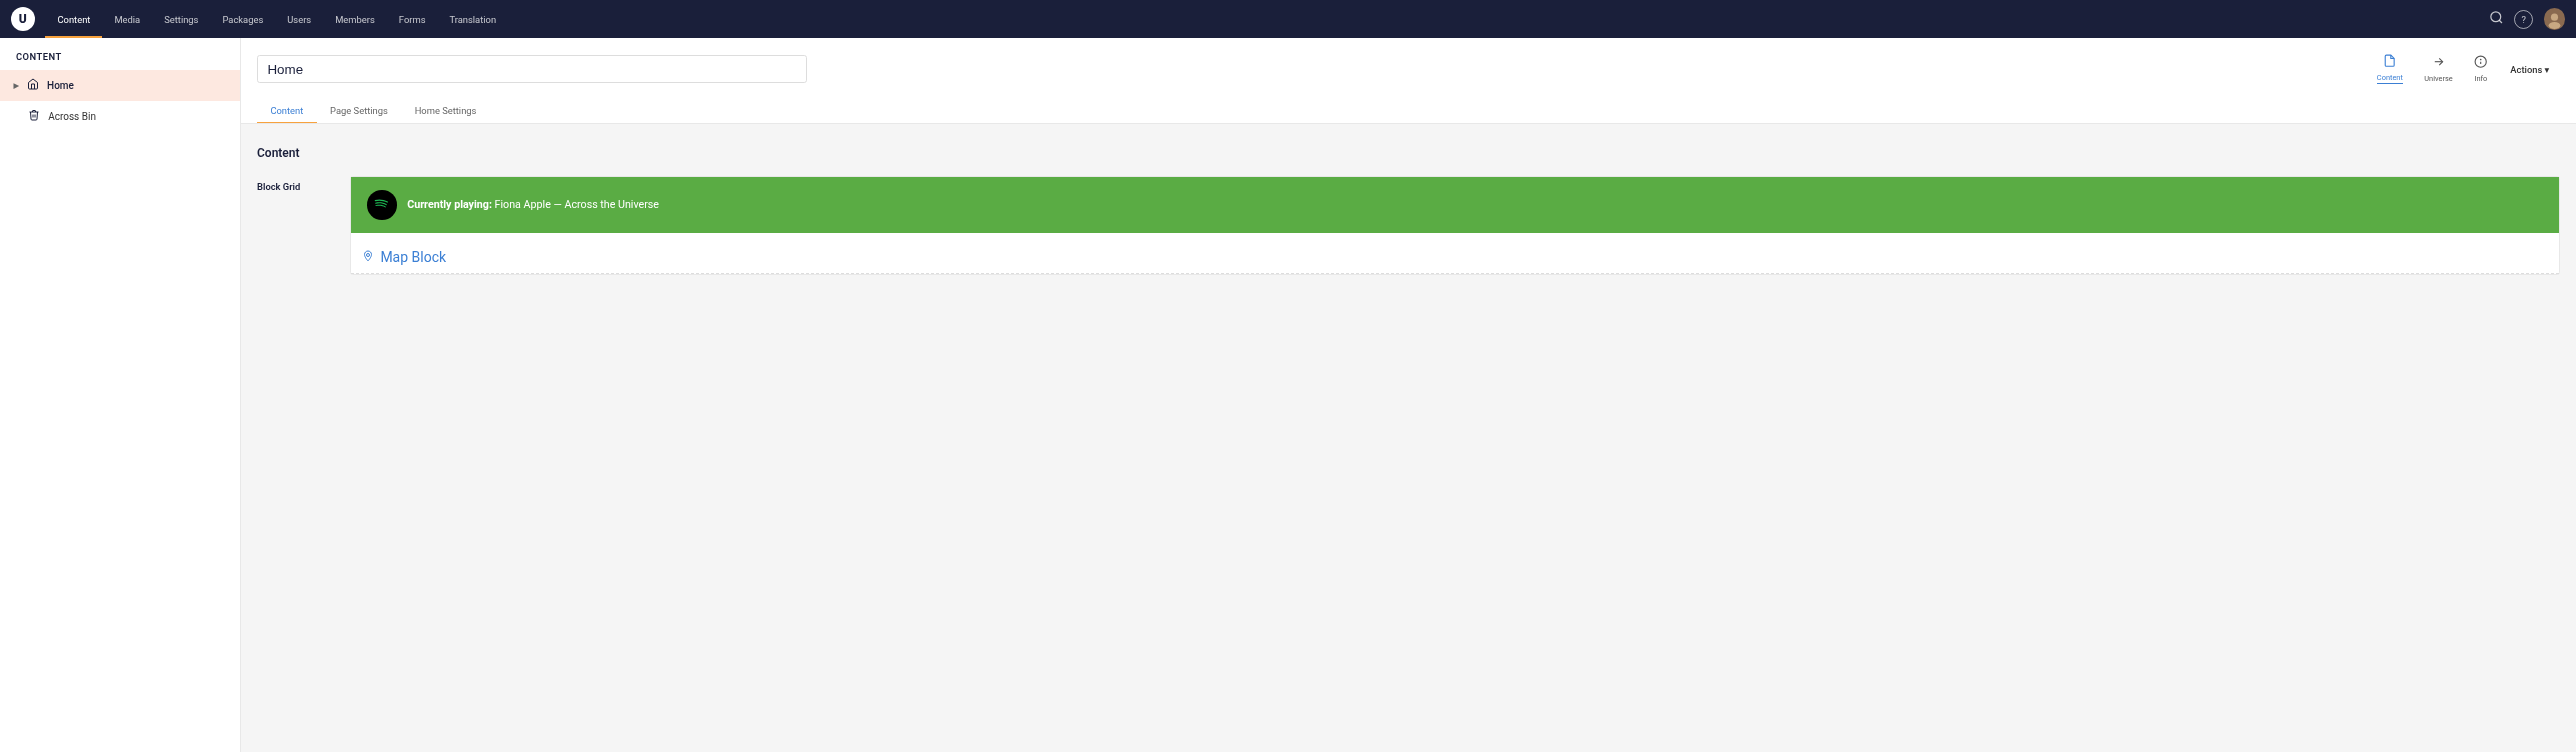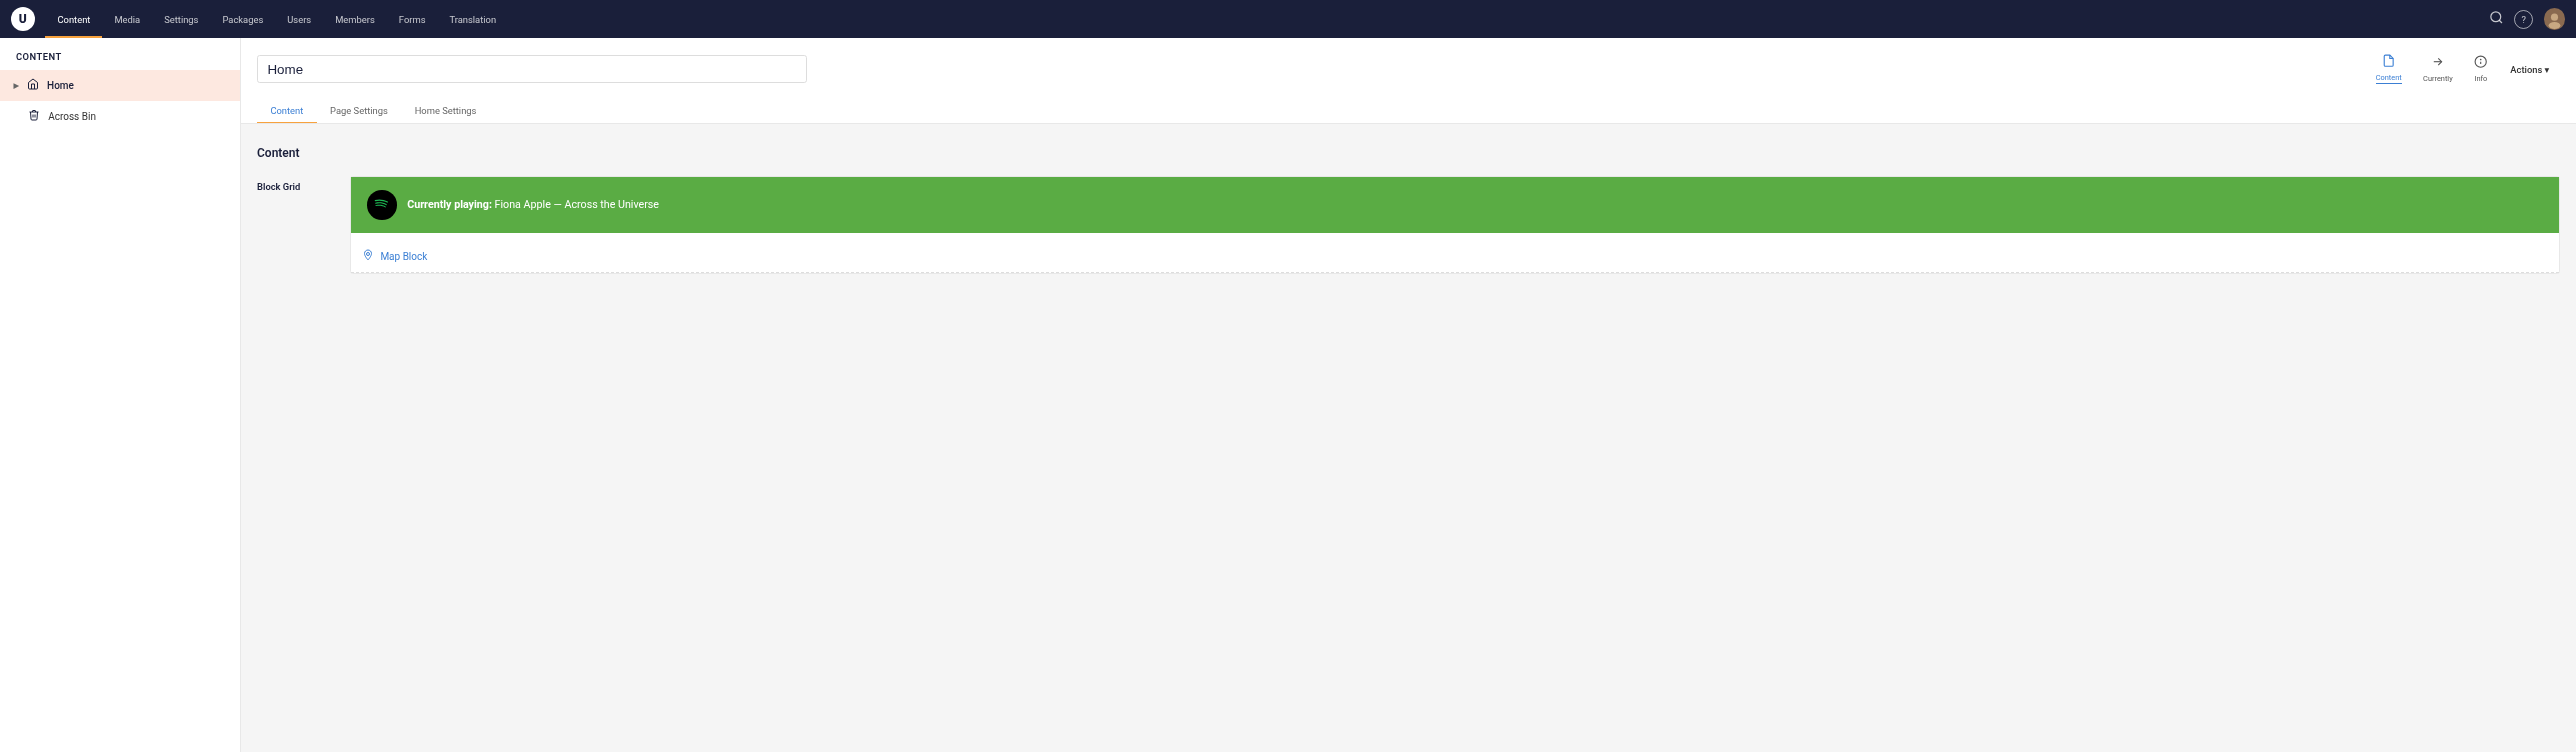--- a/index.html
+++ b/index.html
@@ -261,21 +261,21 @@
     .spotify-text strong {
       font-weight: 700;
     }
 
     
     .map-block {
       display: flex;
       align-items: center;
       gap: 6.7px;
       padding: 8px 10.7px;
-      font-size: 10px;
+      font-size: 14px;
       color: #3b7fd4;
       cursor: pointer;
       border-bottom: 0.7px dashed #ddd;
     }
     .map-icon { font-size: 12px; }
 
     
     .add-content-btn {
       border: 0.7px dashed #ccc;
       border-radius: 2.7px;
@@ -387,21 +387,21 @@
             </span>
             <span class="toolbar-label">Content</span>
           </div>
           <div class="toolbar-btn">
             <span class="toolbar-icon">
               <svg width="13.4" height="13.4" viewBox="0 0 24 24" fill="none" stroke="#555" stroke-width="2">
                 <polyline points="5 12 19 12"></polyline>
                 <polyline points="13 6 19 12 13 18"></polyline>
               </svg>
             </span>
-            <span>Currently</span>
+            <span>Universe</span>
           </div>
           <div class="toolbar-btn">
             <span class="toolbar-icon">
               <svg width="13.4" height="13.4" viewBox="0 0 24 24" fill="none" stroke="#555" stroke-width="2">
                 <circle cx="12" cy="12" r="10"></circle>
                 <line x1="12" y1="8" x2="12" y2="8" stroke-width="3" stroke-linecap="round"></line>
                 <line x1="12" y1="12" x2="12" y2="16"></line>
               </svg>
             </span>
             <span>Info</span>

